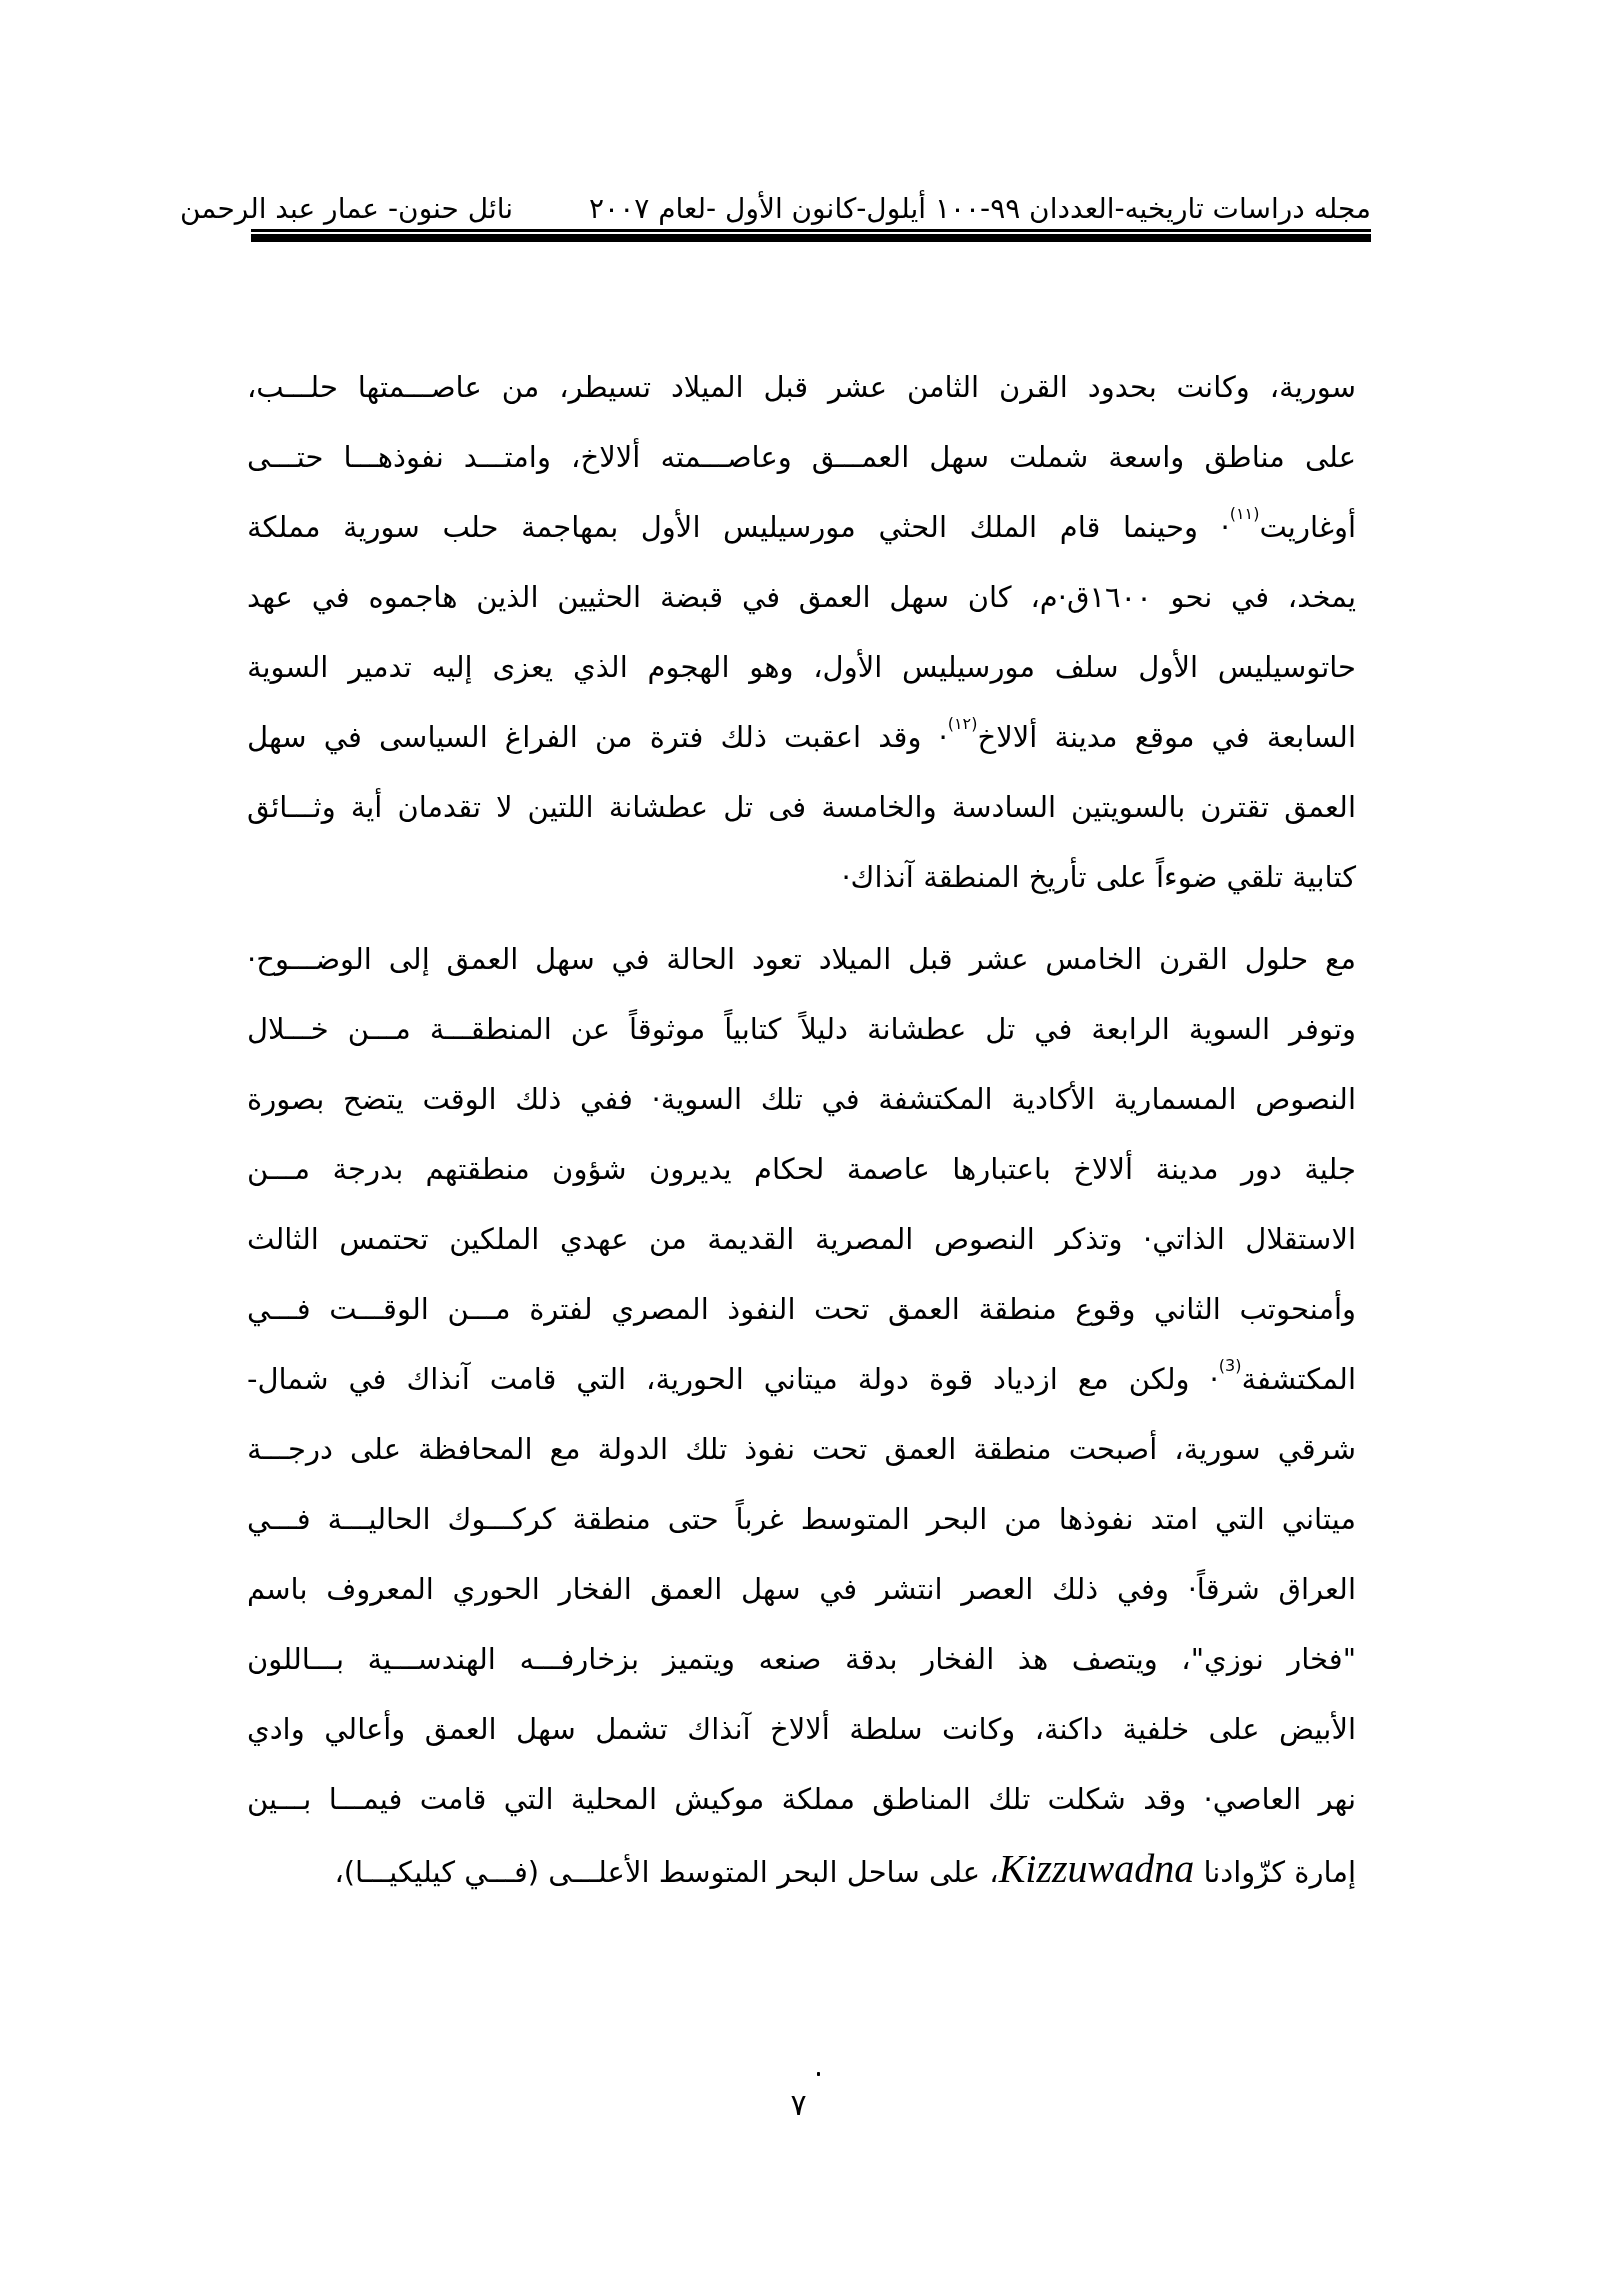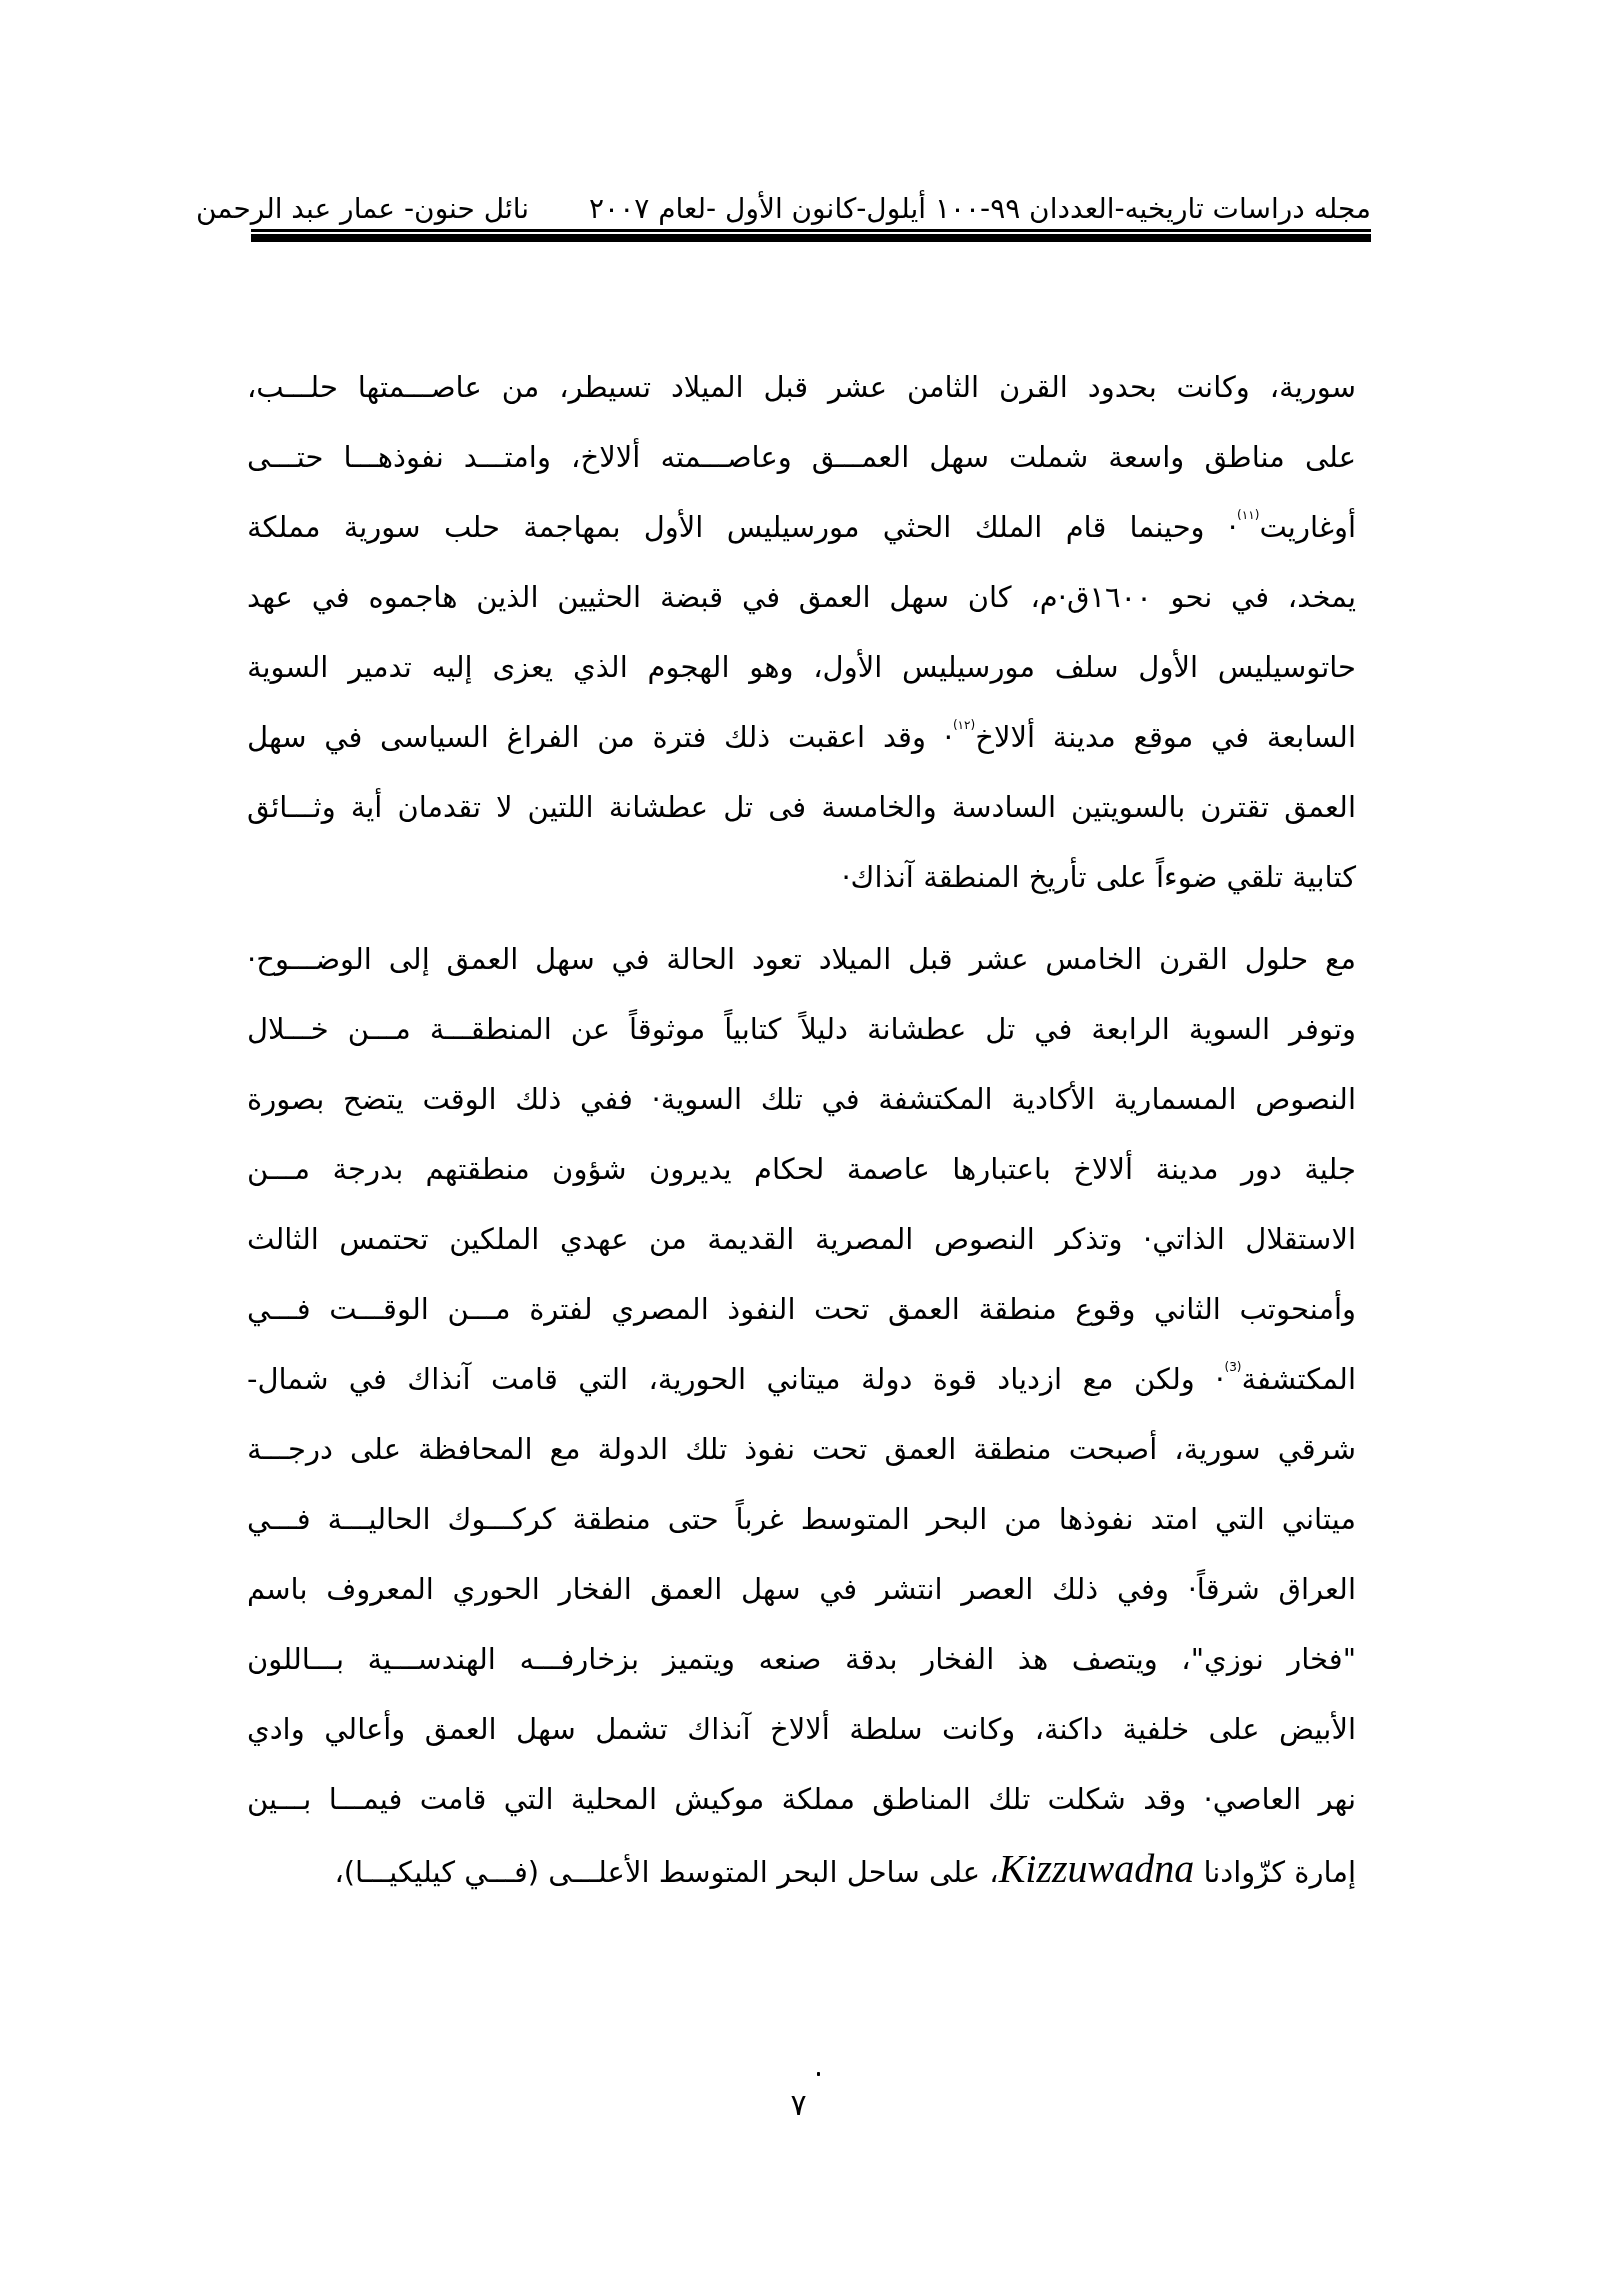--- a/index.html
+++ b/index.html
@@ -5,40 +5,40 @@
     html, body { margin: 0; padding: 0; background: #ffffff; }
     body { width: 1620px; height: 2295px; position: relative; overflow: hidden; color: #000; }
     .page { position: absolute; left: 0; top: 0; width: 1620px; height: 2295px; background: #fff; }
 
     .running-header {
       position: absolute; left: 251px; top: 187px; width: 1120px; height: 40px;
       direction: rtl; display: flex; justify-content: flex-start; align-items: flex-end;
       font-family: "DejaVu Sans", sans-serif; font-size: 28px; line-height: 37px;
     }
     .running-header .journal { white-space: nowrap; }
-    .running-header .author { white-space: nowrap; margin-right: 60px; }
+    .running-header .author { white-space: nowrap; margin-right: 76px; }
     .header-rule-thin {
       position: absolute; left: 251px; top: 229px; width: 1120px; height: 2.5px; background: #000;
     }
     .header-rule-thick {
       position: absolute; left: 251px; top: 234px; width: 1120px; height: 7.6px; background: #000;
     }
 
     .body-text {
       position: absolute; left: 247px; top: 352px; width: 1109px;
       direction: rtl; text-align: justify;
       font-family: "DejaVu Sans", sans-serif; font-size: 29px; line-height: 70px;
     }
     .body-text .line {
       display: block; height: 70px; white-space: nowrap; text-align-last: justify;
       text-align: justify;
     }
     .body-text .line.last { text-align-last: right; }
     .paragraph-gap { display: block; height: 11.8px; }
-    sup.fn { font-size: 12px; vertical-align: 18.5px; line-height: 0; }
+    sup.fn { font-size: 16px; vertical-align: 18.5px; line-height: 0; }
     .latin { font-family: "Liberation Serif", serif; font-size: 40px; font-style: italic; }
 
     .stray-dot {
       position: absolute; left: 817px; top: 2072px; width: 3.4px; height: 4.2px; background: #000; border-radius: 0.8px;
     }
     .page-number {
       position: absolute; left: 773px; top: 2088px; width: 51px; text-align: center;
       font-family: "DejaVu Sans", sans-serif; font-size: 30px; line-height: 34px;
     }
   </style>

